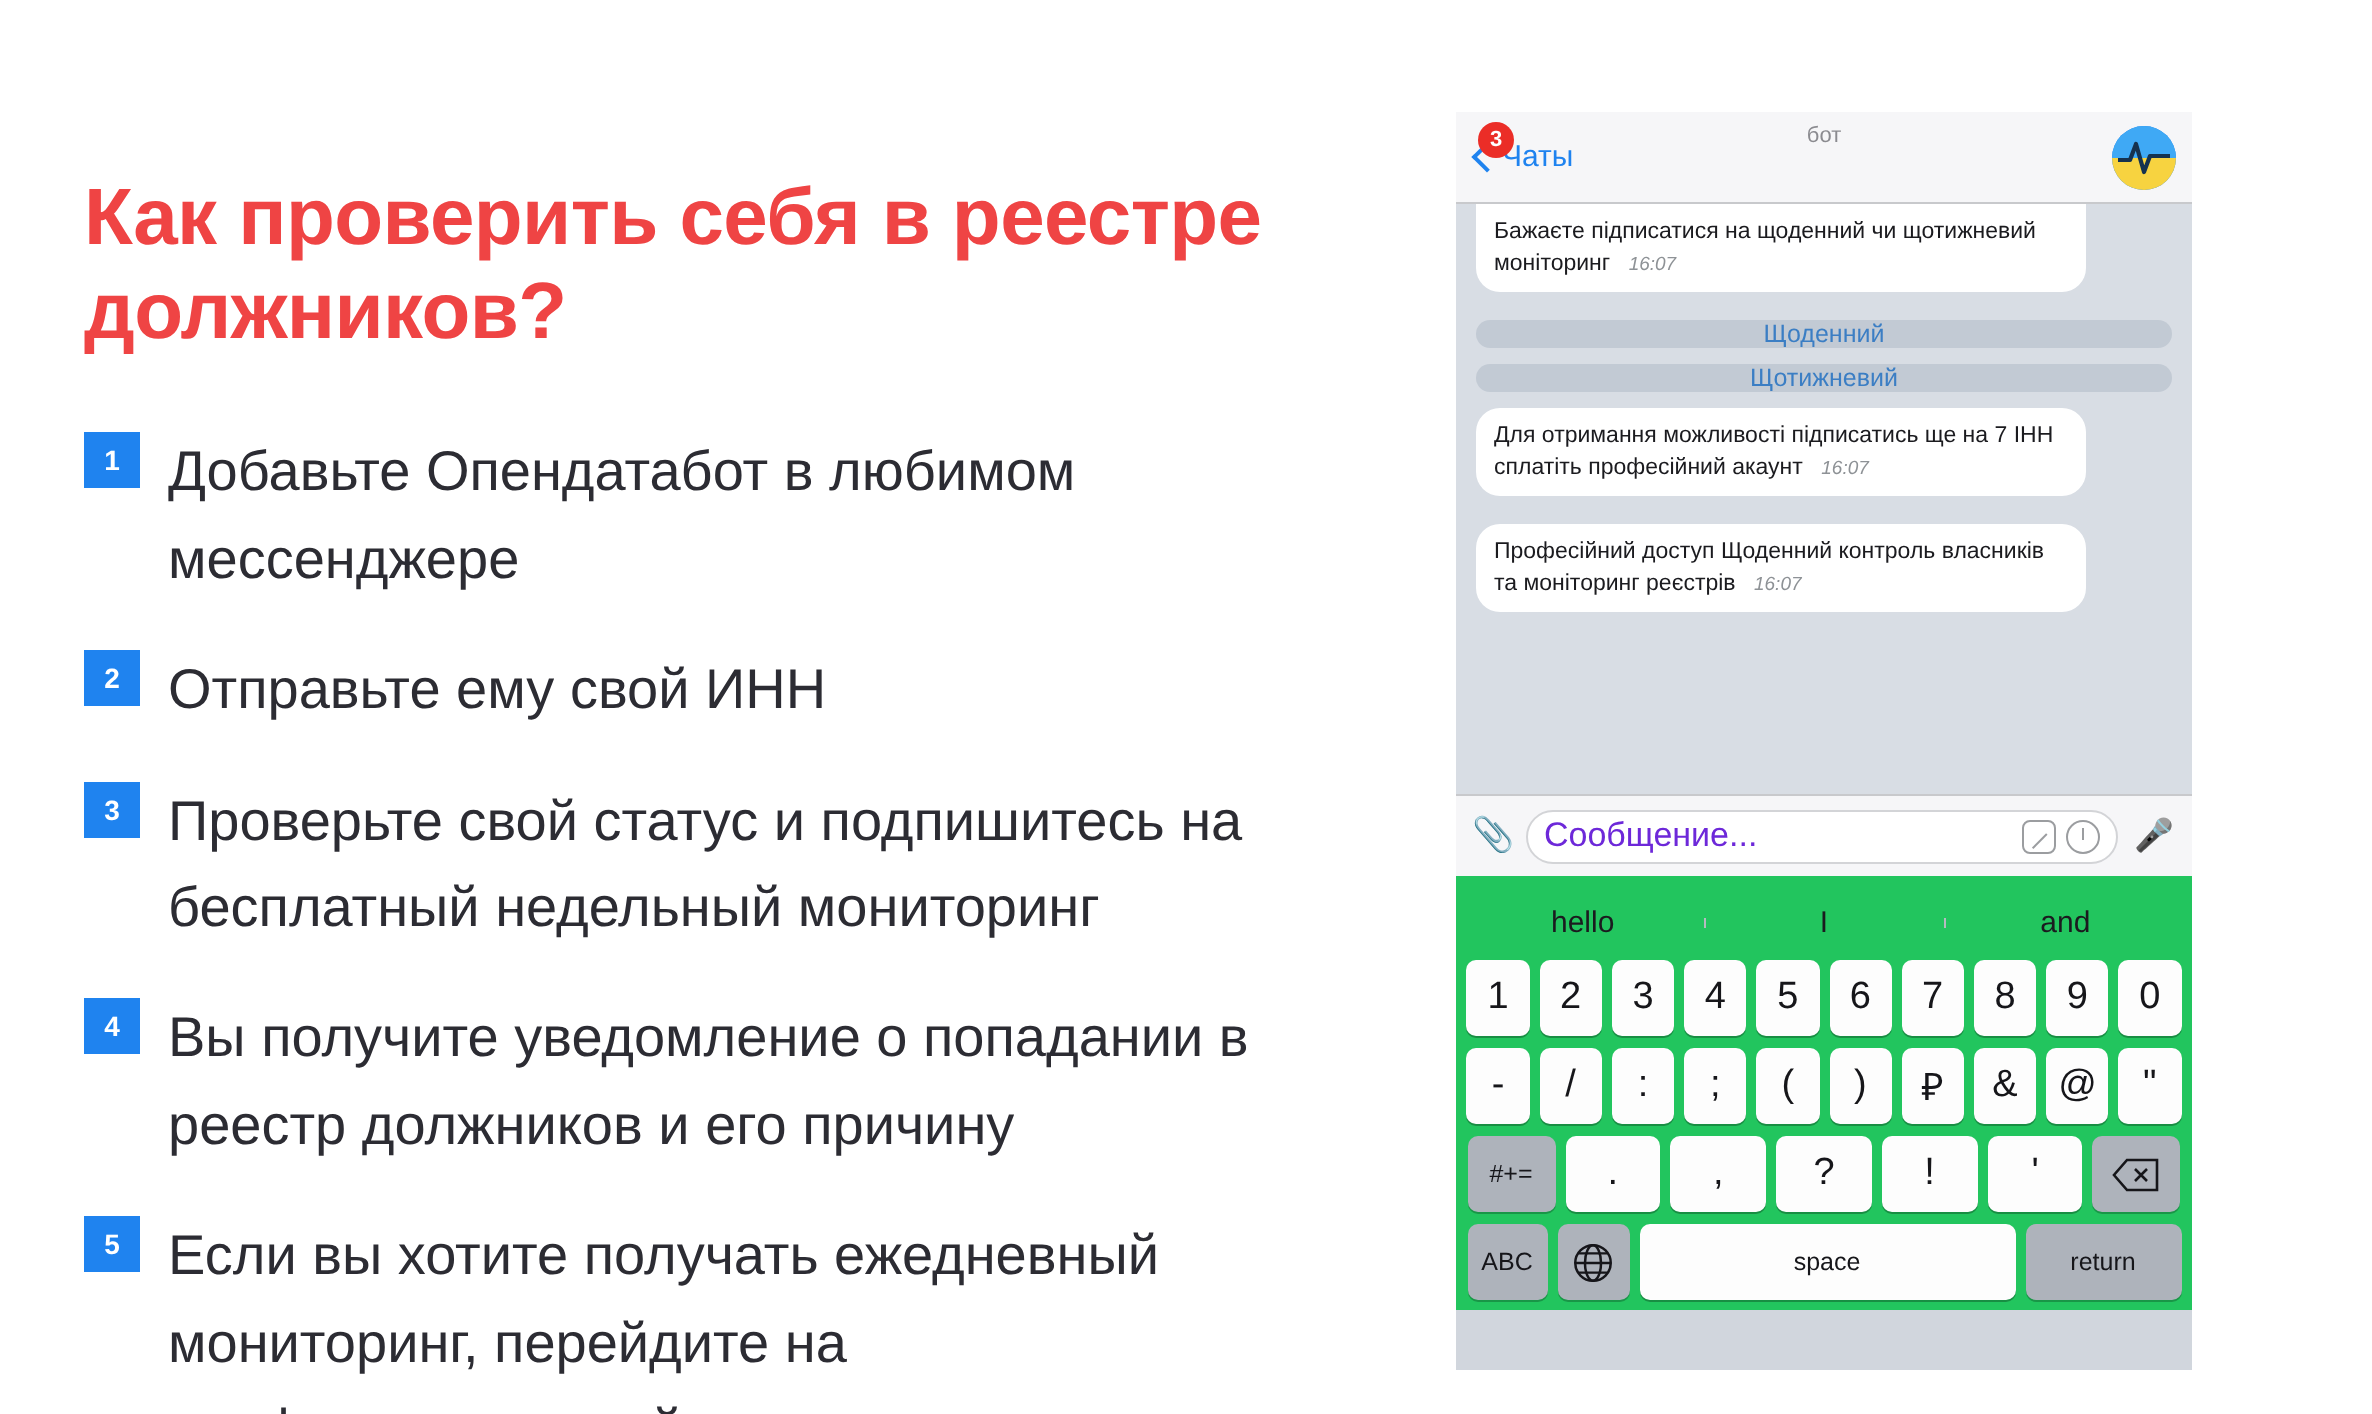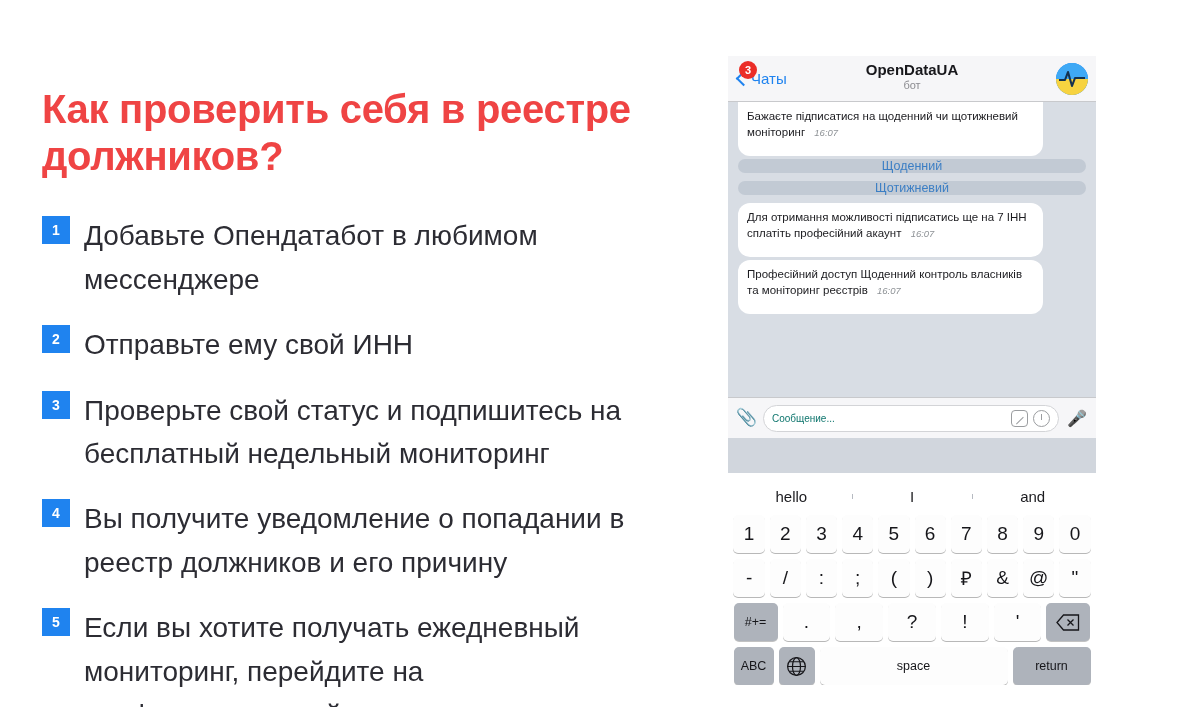--- a/index.html
+++ b/index.html
@@ -142,25 +142,25 @@
   .chat {
     position: relative;
     height: 295px;
     background: #d8dde4;
     padding: 0 10px;
     overflow: hidden;
   }
   .bubble {
     background: #ffffff;
     border-radius: 12px;
-    padding: 7px 9px 16px 9px;
+    padding: 7px 9px 6px 9px;
     font-size: 11.5px;
     color: #1b1b1f;
     line-height: 1.35;
-    margin-bottom: 3px;
+    margin-bottom: 14px;
     position: relative;
     display: inline-block;
     max-width: 305px;
   }
   .bubble.first {
     border-top-left-radius: 0;
     border-top-right-radius: 0;
     margin-top: 0;
   }
   .bubble .time {
@@ -212,22 +212,22 @@
     height: 27px;
     background: #fff;
     border: 1px solid #d3d4d7;
     border-radius: 14px;
     display: flex;
     align-items: center;
     padding: 0 8px;
   }
   .msgfield .ph {
     flex: 1;
-    font-size: 10px;
-    color: #0f766e;
+    font-size: 17px;
+    color: #6d28d9;
   }
   .mini-icon {
     width: 17px; height: 17px;
     border: 1.4px solid #9b9da0;
     border-radius: 4px;
     margin-left: 5px;
     position: relative;
   }
   .mini-icon.clock { border-radius: 50%; }
   .mini-icon.clock:before {
@@ -244,23 +244,22 @@
   .mic {
     width: 22px;
     margin-left: 7px;
     text-align: center;
     color: #8e9296;
     font-size: 16px;
   }
 
   
   .kb {
-    background: #ffffff;
+    background: #22c55e;
     padding: 4px 3px 5px 3px;
-    margin-top: 35px;
   }
   .kb-suggest {
     display: flex;
     height: 38px;
     align-items: center;
   }
   .kb-suggest .sg {
     flex: 1;
     text-align: center;
     font-size: 15px;
@@ -336,21 +335,20 @@
 
 <div class="phone">
 
   <div class="nav">
     <div class="nav-back">
       <span class="chev"></span>
       <span class="badge">3</span>
       <span>Чаты</span>
     </div>
     <div class="nav-title-wrap">
-      <div class="nav-title">OpenDataUA</div>
       <div class="nav-sub">бот</div>
     </div>
     <div class="avatar">
       <div class="top"></div>
       <div class="bot"></div>
       <svg class="pulse" viewBox="0 0 32 32">
         <polyline points="3,17 9,17 12,9 16,23 19,15 23,15 29,15" fill="none" stroke="#15324f" stroke-width="2.1" stroke-linejoin="round"></polyline>
       </svg>
     </div>
   </div>

